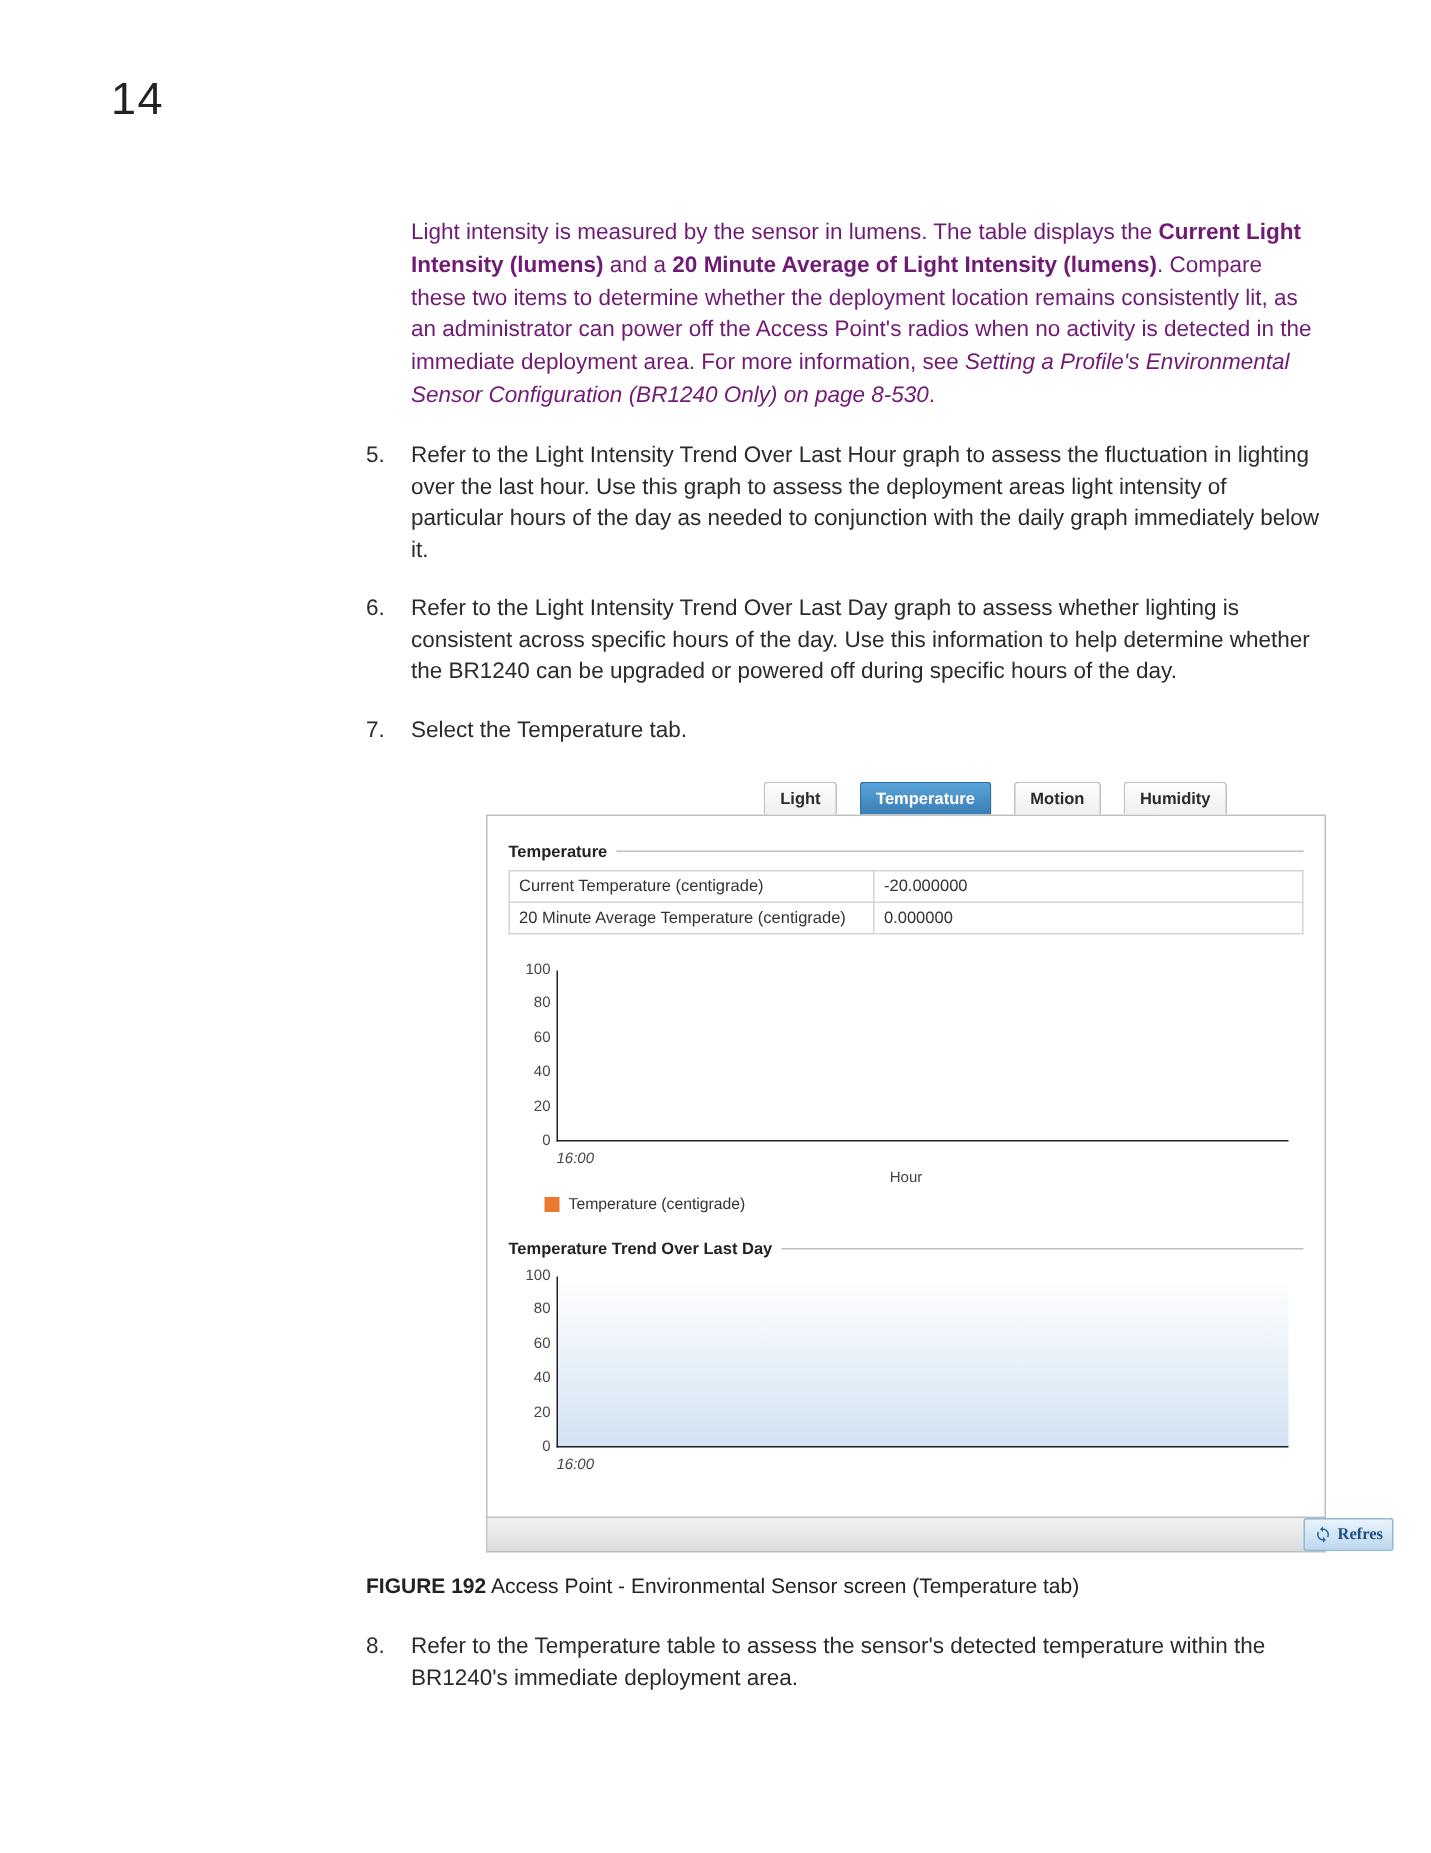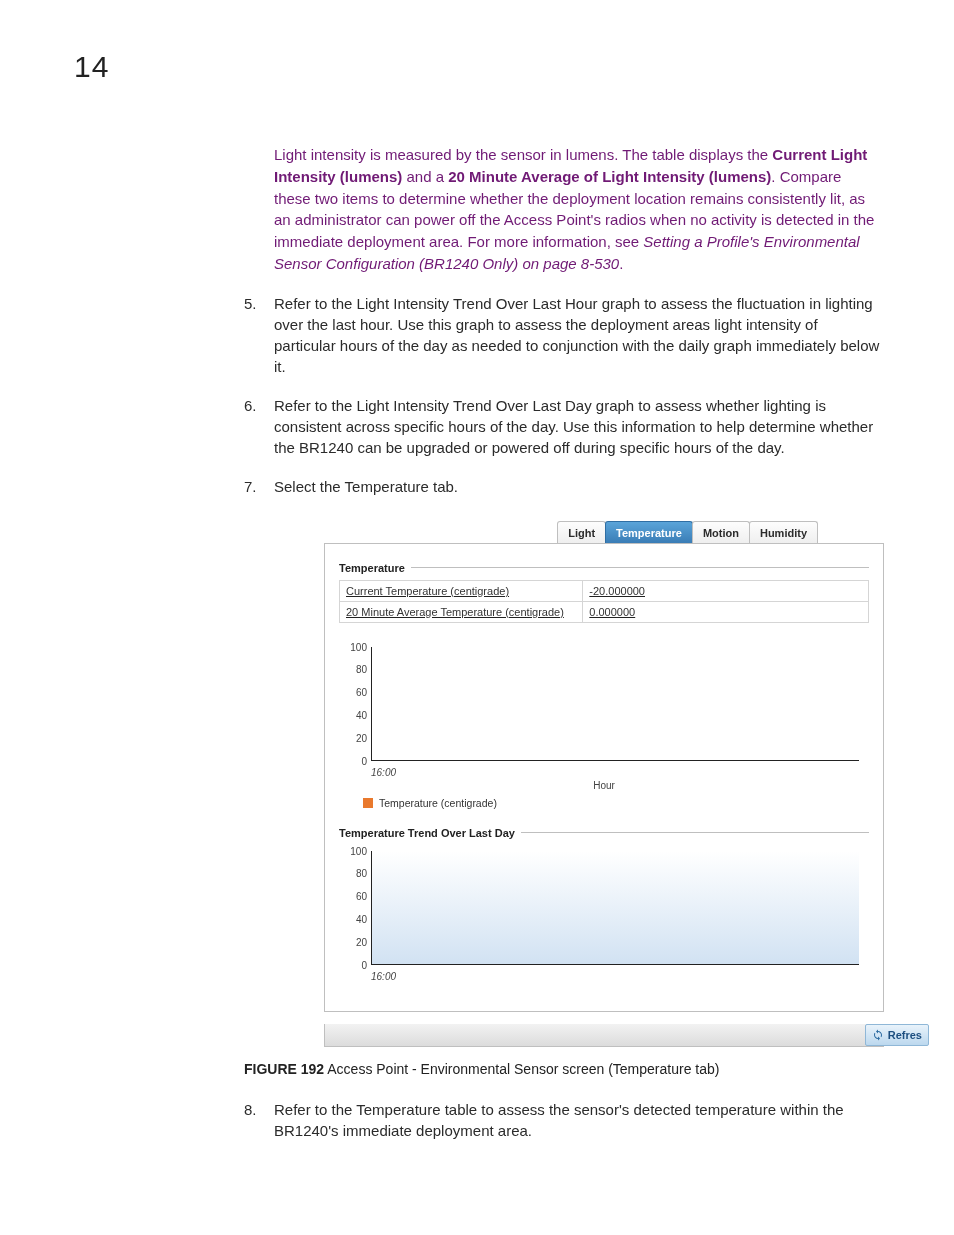--- a/index.html
+++ b/index.html
@@ -59,21 +59,21 @@
     margin: 20px 0 14px 250px;
     width: 560px;
     position: relative;
   }
   .tabs-row {
     height: 26px;
     display: flex;
     align-items: flex-end;
     justify-content: flex-end;
     padding-right: 66px;
-    gap: 0;
+    gap: 16px;
   }
   .tab {
     font-size: 11px;
     font-weight: 700;
     padding: 5px 10px 4px 10px;
     color: #2b2b2b;
     border: 1px solid #bfbfbf;
     border-bottom: none;
     background: linear-gradient(#fdfdfd, #efefef);
     border-radius: 3px 3px 0 0;
@@ -108,21 +108,20 @@
   .group-rule {
     flex: 1;
     height: 1px;
     background: #bfbfbf;
     margin-left: 6px;
   }
   table.kv {
     width: 100%;
     border-collapse: collapse;
     font-size: 11px;
-    text-decoration: underline;
   }
   table.kv td {
     border: 1px solid #d5d5d5;
     padding: 4px 6px;
     color: #333;
   }
   table.kv td.k { width: 46%; }
   .chart {
     position: relative;
     height: 150px;
@@ -181,26 +180,27 @@
   .chart2-bg {
     position: absolute;
     left: 32px;
     right: 10px;
     top: 6px;
     bottom: 30px;
     background: linear-gradient(to bottom, rgba(90,150,210,0) 0%, rgba(90,150,210,0.28) 100%);
   }
 
   .bottombar {
-    margin-top: 12px;
+    margin-top: 0;
     height: 22px;
     background: linear-gradient(#f2f2f2, #dcdcdc);
     border: 1px solid #bfbfbf;
     border-top: none;
     position: relative;
+    font-family: Liberation Serif, serif;
   }
   .refresh-btn {
     position: absolute;
     right: -46px;
     top: 0;
     height: 20px;
     border: 1px solid #8fb7d7;
     border-radius: 2px;
     background: linear-gradient(#e9f3fb, #bcd8ee);
     display: flex;

